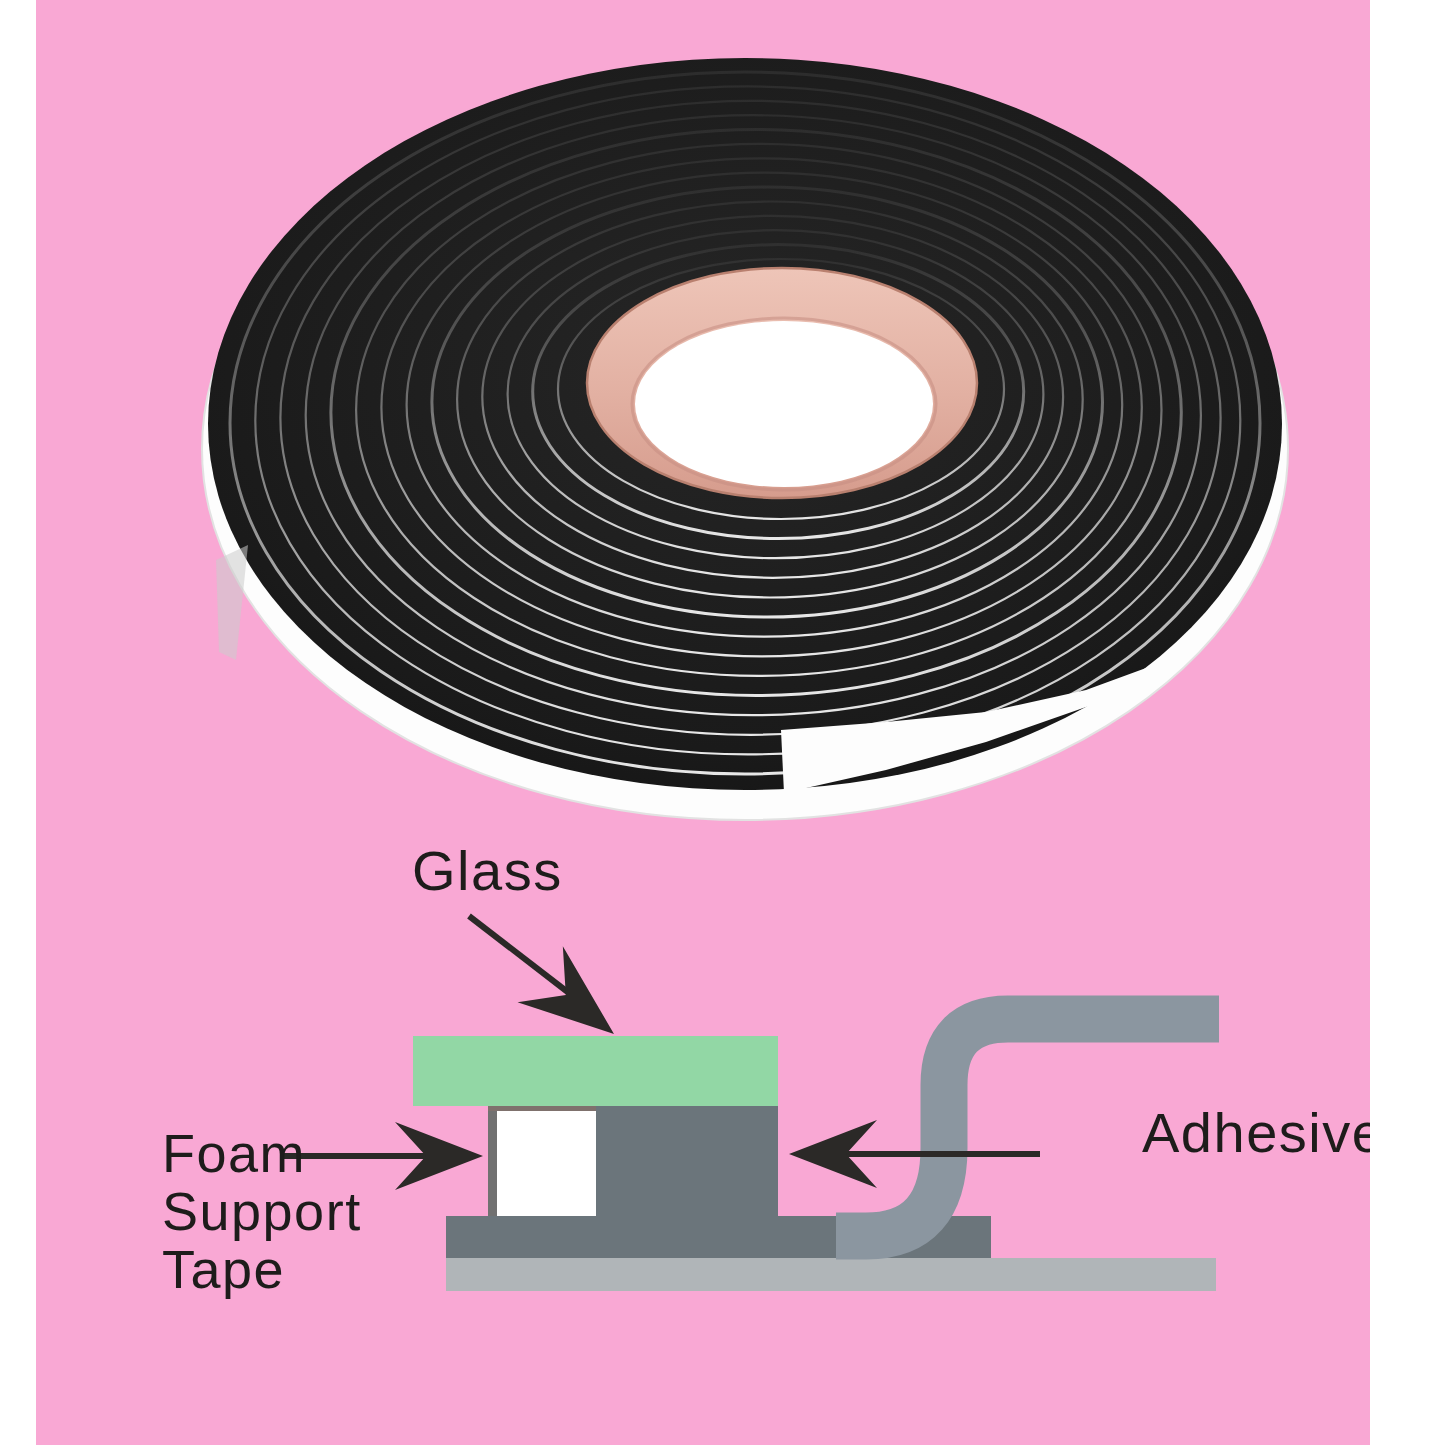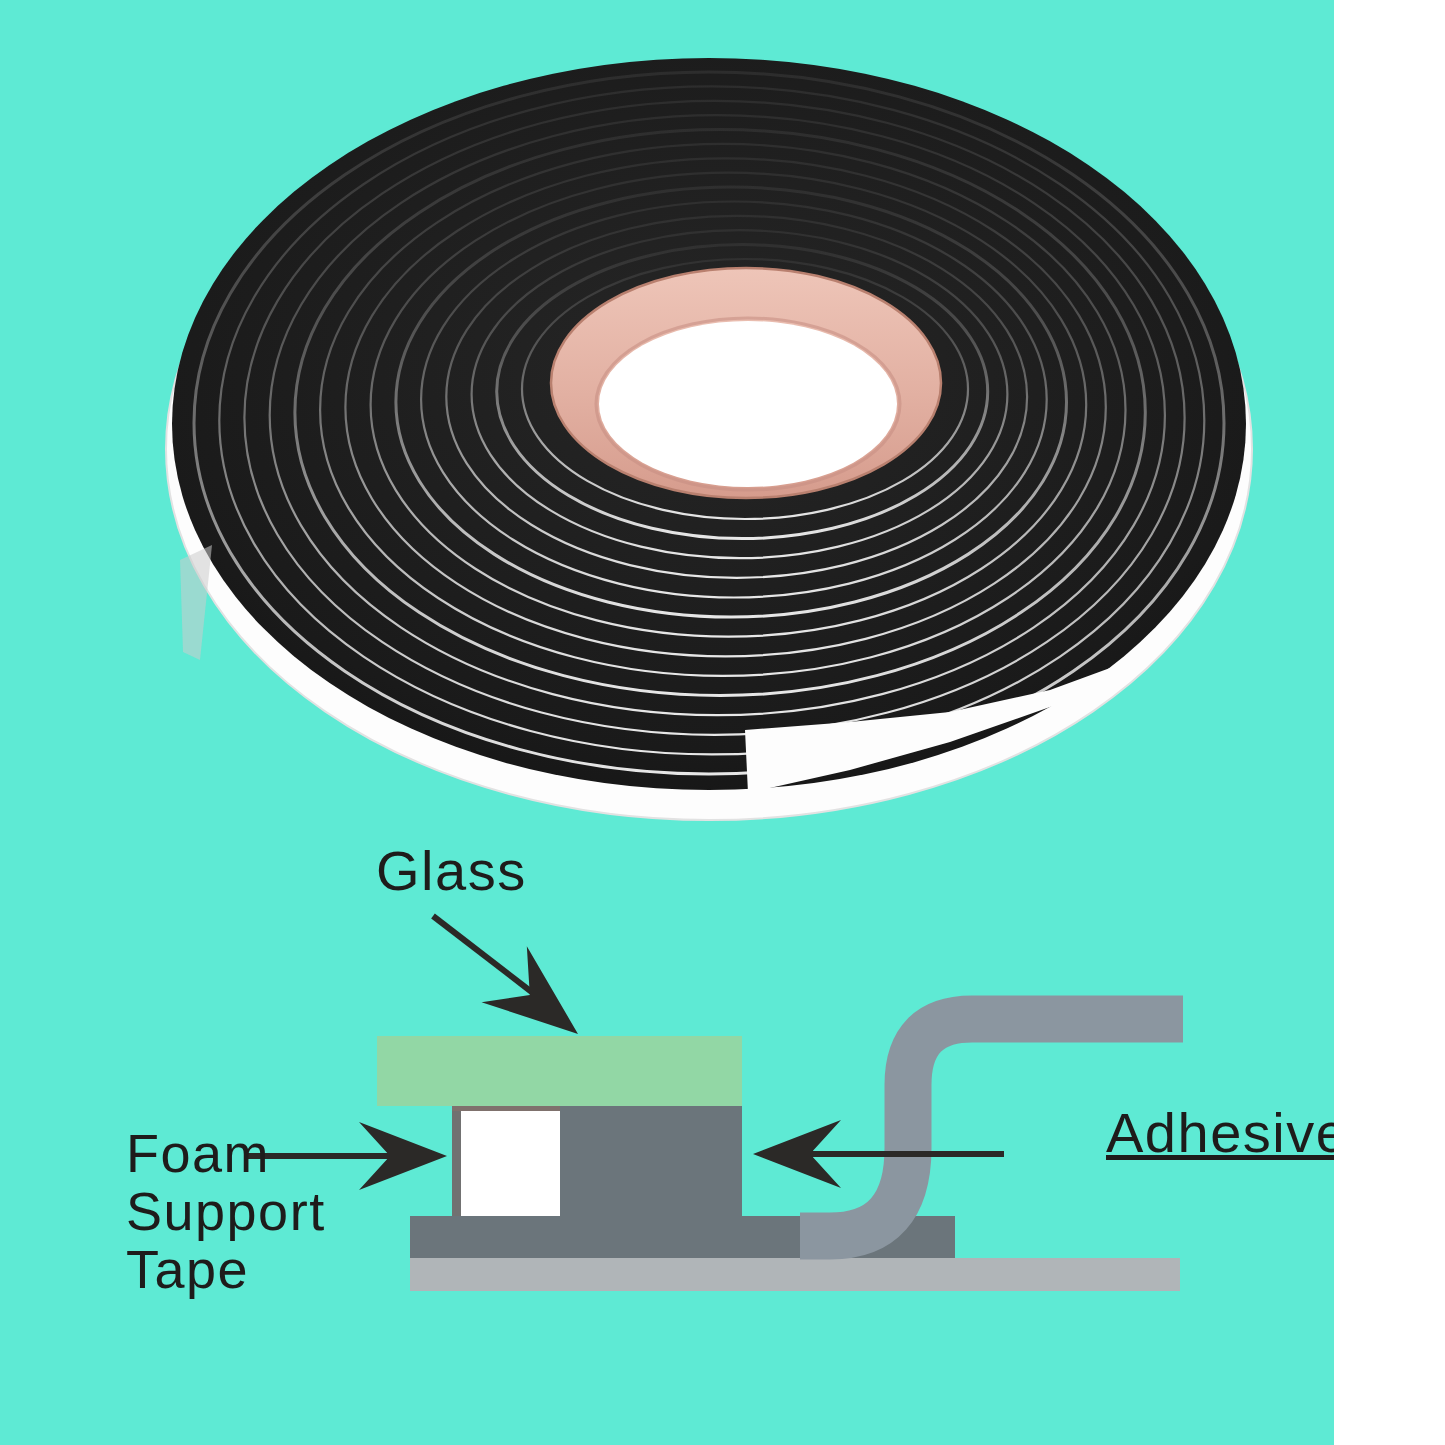--- a/index.html
+++ b/index.html
@@ -1,23 +1,23 @@
 <!DOCTYPE html>
 <html><head>
 <meta charset="utf-8">
 <style>
   html,body{margin:0;padding:0;}
   body{width:1445px;height:1445px;background:#fff;}
-  .stage{position:relative;width:1334px;height:1445px;background:#5eead4;overflow:hidden;
-         font-family:"Liberation Sans",sans-serif;}
+  .stage{position:relative;width:1334px;height:1445px;background:#f9a8d4;overflow:hidden;
+         font-family:"Liberation Sans",sans-serif;margin-left:36px;}
   .scene{position:absolute;left:0;top:0;width:1445px;height:1445px;}
   .label{position:absolute;color:#1e1c1b;letter-spacing:1.5px;white-space:pre-line;}
   .label-glass{left:376px;top:838px;font-size:56px;}
   .label-foam{left:126px;top:1124px;font-size:54px;line-height:58px;}
-  .label-adhesive{left:1106px;top:1100px;font-size:56px;text-decoration:underline;}
+  .label-adhesive{left:1106px;top:1100px;font-size:56px;}
 </style>
 </head>
 <body>
 
 <div class="stage">
 
   <svg class="scene" viewBox="0 0 1445 1445">
     <defs>
       <linearGradient id="ringGrad" x1="0" y1="0" x2="0" y2="1">
         <stop offset="0" stop-color="#4a4a4a" stop-opacity="0.35"></stop>

